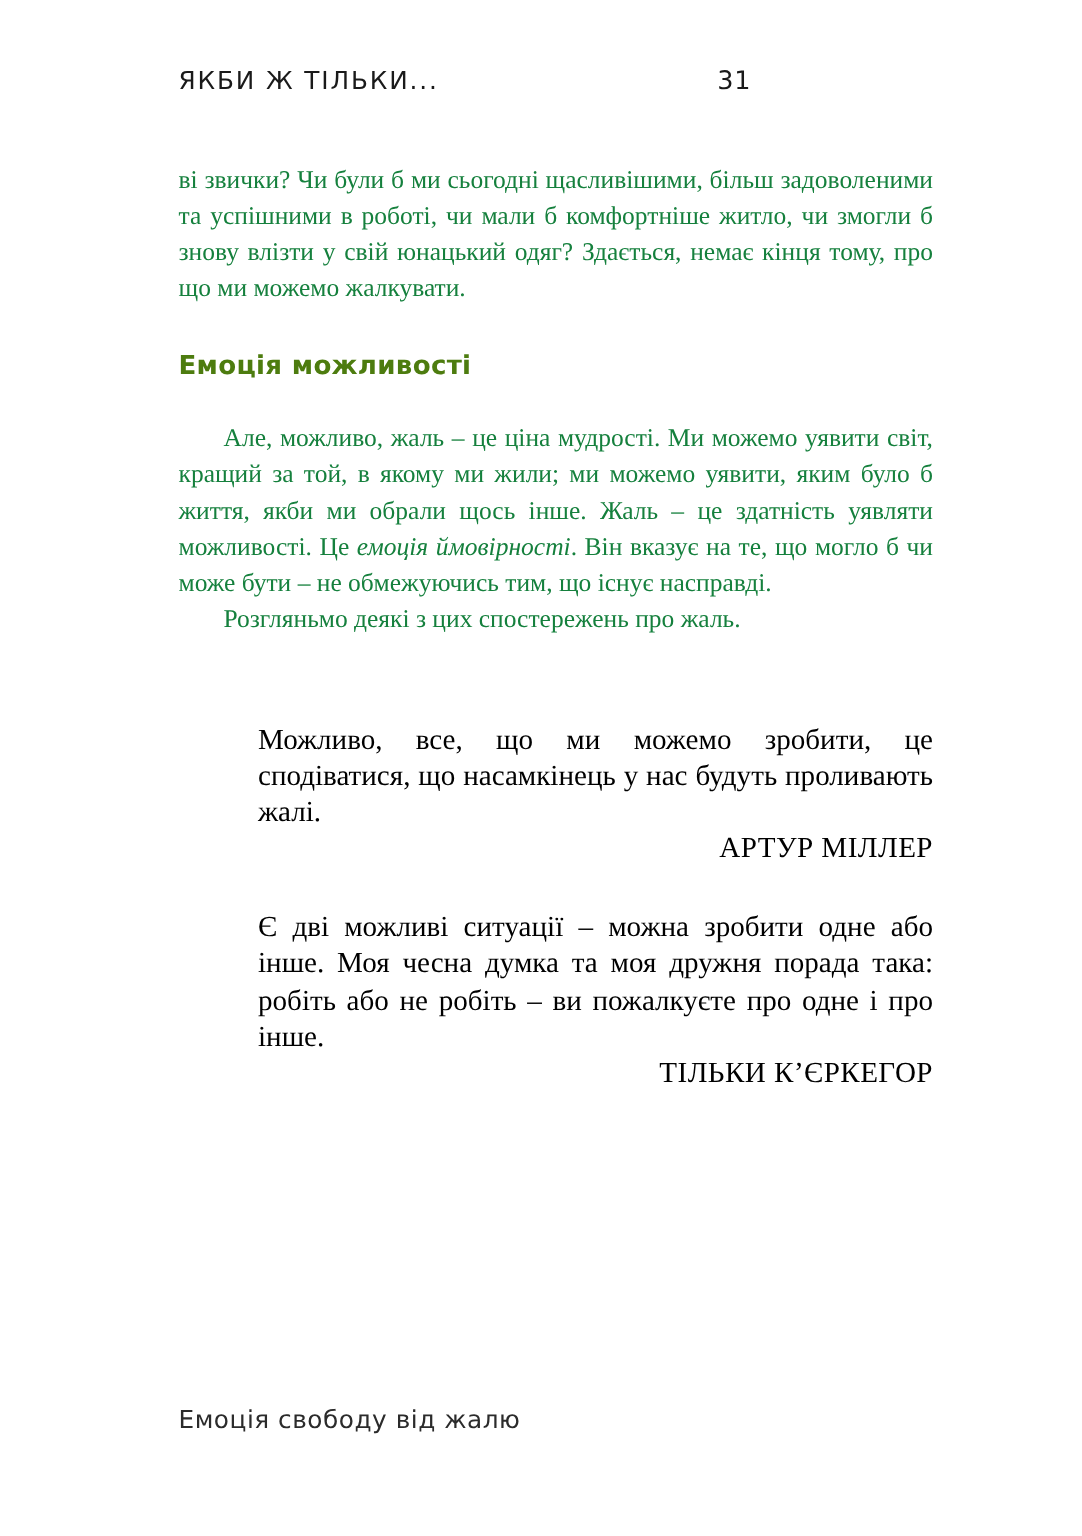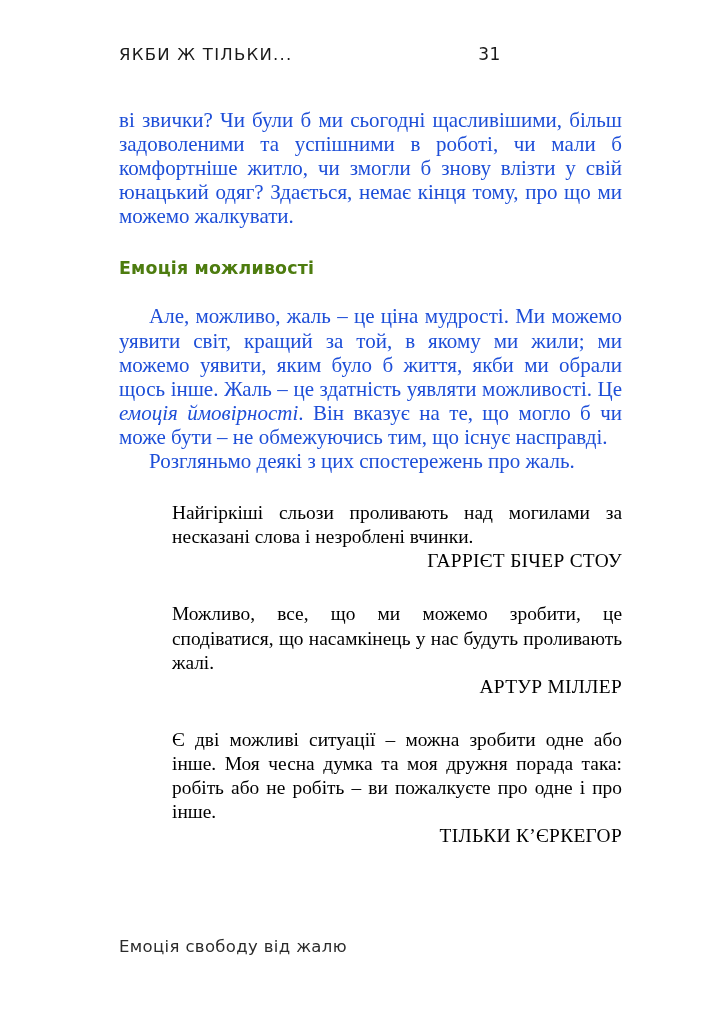--- a/index.html
+++ b/index.html
@@ -51,26 +51,26 @@
   
   .column {
     position: absolute;
     left: 119px;
     top: 108px;
     width: 503px;
   }
 
   p.body {
     margin: 0;
-    font-size: 21px;
+    font-size: 17px;
     line-height: 24.1px;
     text-align: justify;
     text-justify: inter-word;
     hyphens: manual;
-    color: #1d4ed8;
+    color: #15803d;
   }
   p.body.indent {
     text-indent: 30px;
   }
   
 
   .section-heading {
     margin: 0;
     text-align: left;
     font-family: "DejaVu Sans", "Liberation Sans", sans-serif;
@@ -143,24 +143,20 @@
     <p class="section-heading">Емоція можливості</p>
 
     <div class="gap-after-heading"></div>
 
     <p class="body indent"><span>Але, можливо, жаль – це ціна мудрості. Ми можемо уявити світ, кращий за той, в якому ми жили; ми можемо уявити, яким було б життя, якби ми обрали щось інше. Жаль – це здатність уявляти можливості. Це </span><em class="it">емоція ймовірності</em><span>. Він вказує на те, що могло б чи може бути – не обмежуючись тим, що існує насправді.</span></p>
 
     <p class="body indent">Розгляньмо деякі з цих спостережень про жаль.</p>
 
     <div class="quote-gap-top"></div>
 
-    <div class="quote-block">
-      <p class="quote-text">Найгіркіші сльози проливають над могилами за несказані слова і незроблені вчинки.</p>
-      <p class="attribution">ГАРРІЄТ БІЧЕР СТОУ</p>
-    </div>
 
     <div class="quote-gap"></div>
 
     <div class="quote-block">
       <p class="quote-text">Можливо, все, що ми можемо зробити, це сподіватися, що насамкінець у нас будуть проливають жалі.</p>
       <p class="attribution">АРТУР МІЛЛЕР</p>
     </div>
 
     <div class="quote-gap"></div>
 

